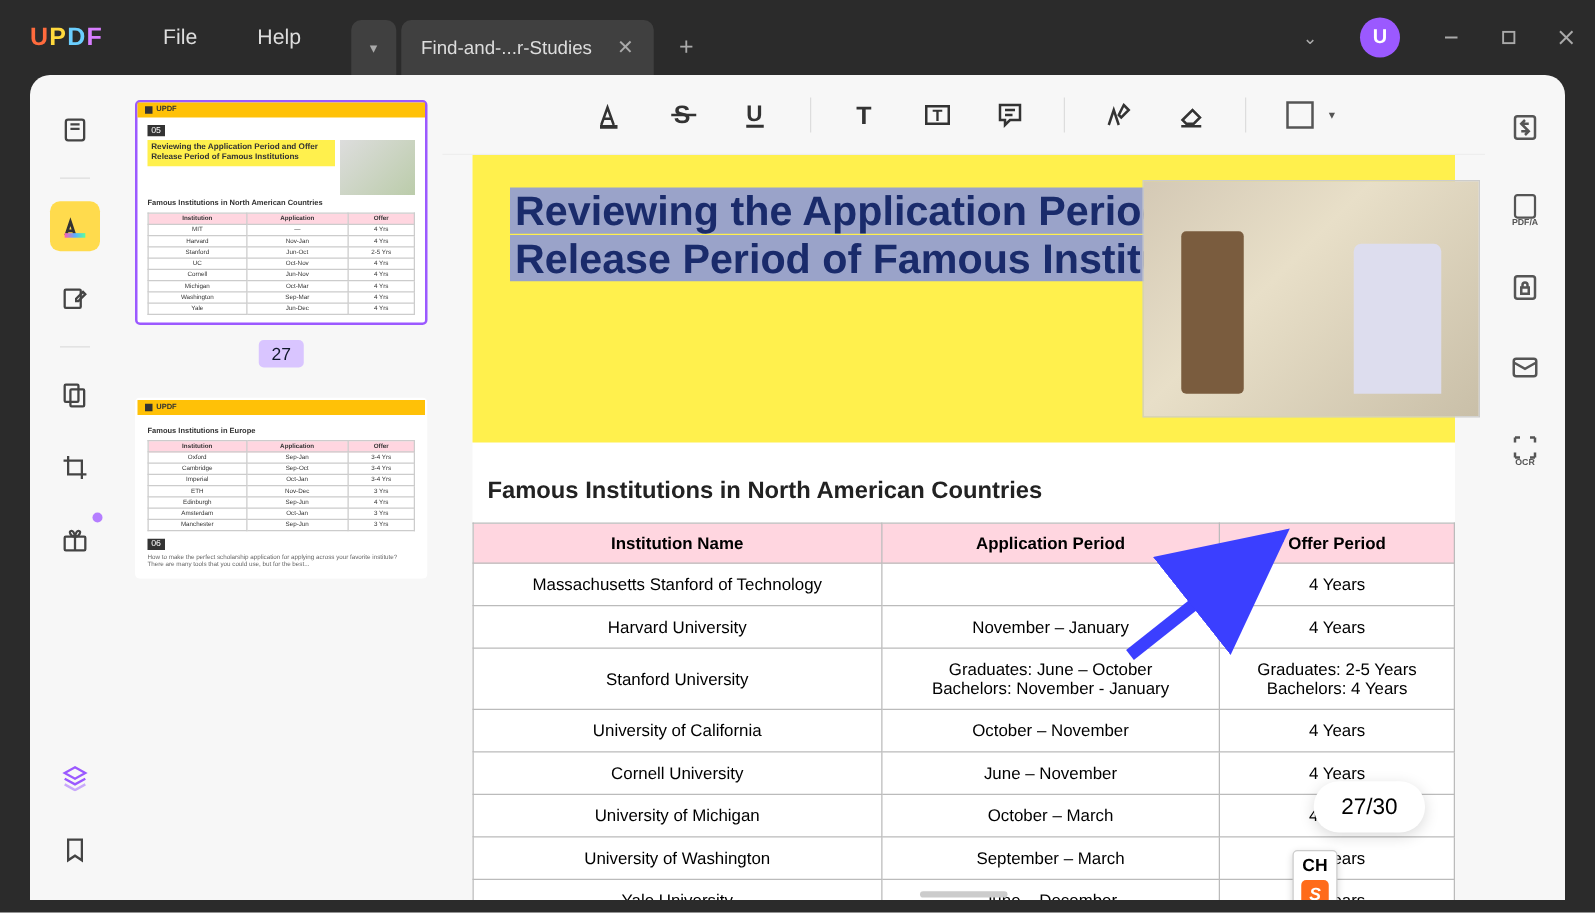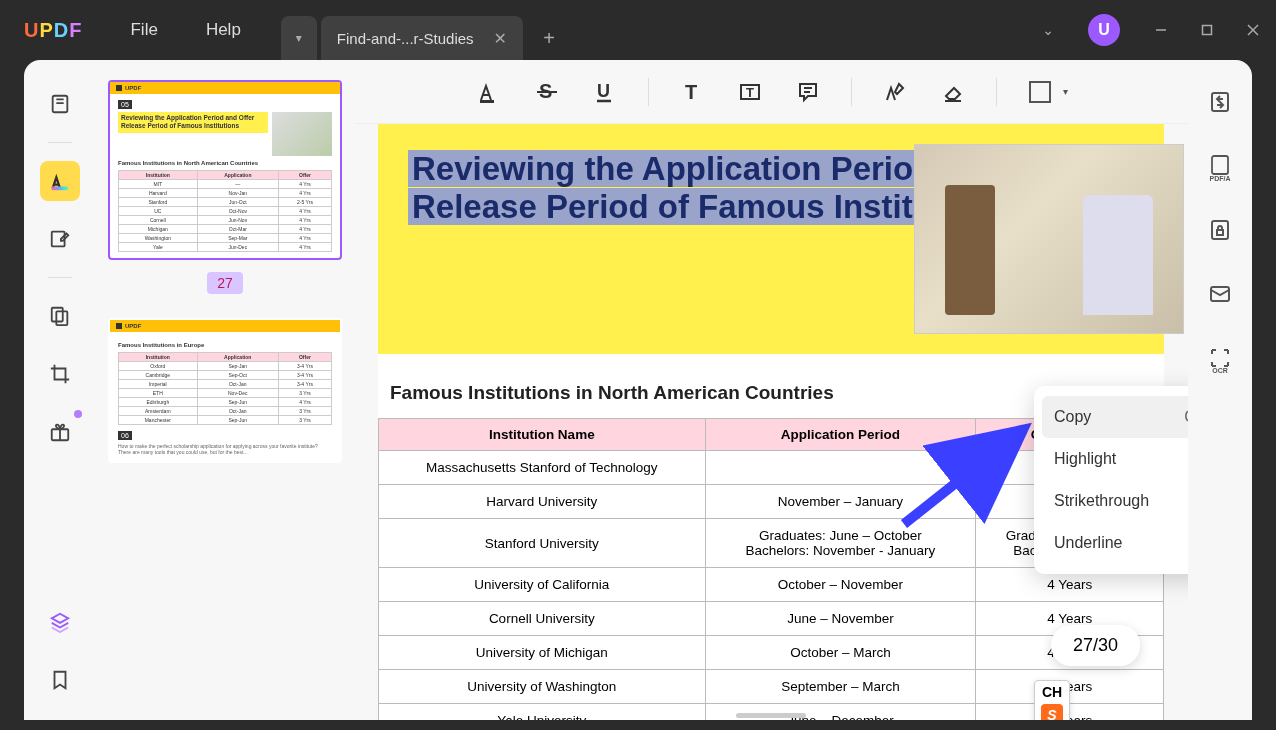--- a/index.html
+++ b/index.html
@@ -34,21 +34,21 @@
 .rail-btn svg { width: 22px; height: 22px; }
 .rail-sep { width: 24px; height: 1px; background: #ddd; }
 .gift-dot { position: absolute; width: 8px; height: 8px; background: #b57eff; border-radius: 50%; top: -2px; right: -2px; }
 .rail-bottom { margin-top: auto; margin-bottom: 20px; display: flex; flex-direction: column; align-items: center; gap: 18px; }
 .rail-btn.purple { color: #9b59ff; }
 
 
 .thumb-panel { width: 258px; padding: 20px 12px; overflow: hidden; }
 .thumb { border: 2px solid transparent; border-radius: 4px; background: #fff; margin-bottom: 12px; position: relative; }
 .thumb.selected { border-color: #9b59ff; }
-.thumb-label { display: block; text-align: center; margin: 6px auto 24px; background: #d9c5ff; color: #be185d; font-size: 14px; padding: 3px 10px; border-radius: 4px; width: fit-content; }
+.thumb-label { display: block; text-align: center; margin: 6px auto 24px; background: #d9c5ff; color: #0f172a; font-size: 14px; padding: 3px 10px; border-radius: 4px; width: fit-content; }
 .thumb-content { padding: 0; font-size: 7px; color: #333; }
 .thumb-band { background: #ffc107; height: 12px; display:flex; align-items:center; padding-left:6px;}
 .thumb-band .lt{width:6px;height:6px;background:#333;margin-right:3px;}
 .thumb-body { padding: 6px 8px; }
 .thumb-tag { background: #333; color: #fff; padding: 1px 3px; font-size: 7px; display: inline-block; margin-bottom: 3px; }
 .thumb-hl { background: #fff04d; padding: 2px 3px; display: inline-block; margin-bottom: 2px; font-weight: 600; }
 .thumb-title { font-size: 7.5px; font-weight: 700; line-height: 1.2; }
 .thumb-table { width: 100%; border-collapse: collapse; margin-top: 4px; font-size: 5px; }
 .thumb-table td, .thumb-table th { border: 1px solid #ccc; padding: 1px 2px; text-align: center; }
 .thumb-table th { background: #ffd6e0; }
@@ -461,29 +461,20 @@
 
       <svg class="arrow" width="160" height="120">
         <defs>
             <marker id="ah" markerWidth="12" markerHeight="12" refX="9" refY="5" orient="auto">
               <path d="M0 0 L10 5 L0 10 Z" fill="#3b3fff"></path>
             </marker>
           </defs>
         <line x1="10" y1="110" x2="130" y2="15" stroke="#3b3fff" stroke-width="10" marker-end="url(#ah)"></line>
       </svg>
 
-      <div class="ctx-menu">
-        <div class="ctx-item hov">
-          <span>Copy</span>
-          <span class="ctx-shortcut">Ctrl+C</span>
-        </div>
-        <div class="ctx-item">Highlight</div>
-        <div class="ctx-item">Strikethrough</div>
-        <div class="ctx-item">Underline</div>
-      </div>
 
       <div class="ime-bar">
         <span class="ime-ch">CH</span>
         <span class="ime-s">S</span>
         <span class="ime-tog">▴<br>▾</span>
       </div>
 
       <div class="page-ind">27/30</div>
 
       <div class="drag-handle"></div>

